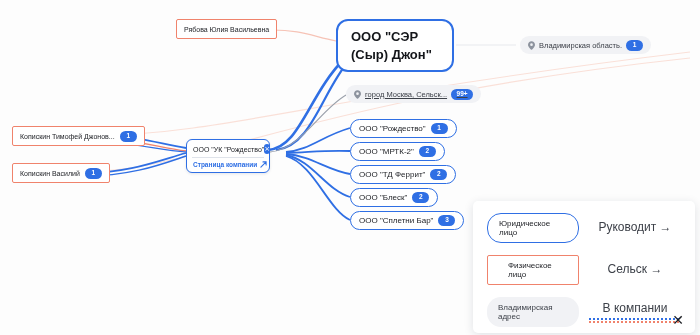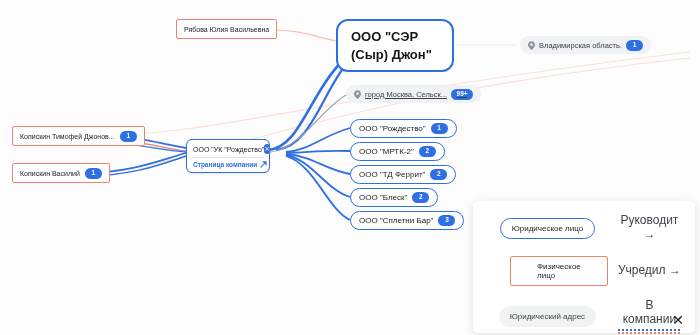--- a/index.html
+++ b/index.html
@@ -179,23 +179,22 @@
     font-size: 8px;
     color: #1b1d22;
     padding: 5px 11px;
     background: #fff;
   }
   .lg-person {
     border: 1.4px solid #f0836c;
     border-radius: 2px;
     font-size: 8px;
     color: #1b1d22;
-    padding: 5px 26px;
+    padding: 5px 20px;
     background: #fff;
-    margin-left: 23px;
   }
   .lg-address {
     background: #f1f2f5;
     border-radius: 14px;
     font-size: 8px;
     color: #3d4149;
     padding: 6px 11px;
   }
   .lg-edge { display: block; text-align: center; width: 100%; }
   .lg-edge-label {
@@ -348,27 +347,27 @@
           <span class="lg-edge-label">Руководит →</span>
           <span class="lg-line lg-line-solid-red"></span>
         </span>
       </div>
 
       <div class="lg-cell">
         <span class="lg-person">Физическое лицо</span>
       </div>
       <div class="lg-cell">
         <span class="lg-edge">
-          <span class="lg-edge-label">Учредил →</span>
+          <span class="lg-edge-label">Сельск →</span>
           <span class="lg-line lg-line-solid-blue"></span>
         </span>
       </div>
 
       <div class="lg-cell">
-        <span class="lg-address">Юридический адрес</span>
+        <span class="lg-address">Владимирская адрес</span>
       </div>
       <div class="lg-cell">
         <span class="lg-edge">
           <span class="lg-edge-label">В компании</span>
           <span class="lg-dots"></span>
         </span>
       </div>
 
     </div>
     <div id="legend-close">✕</div>

